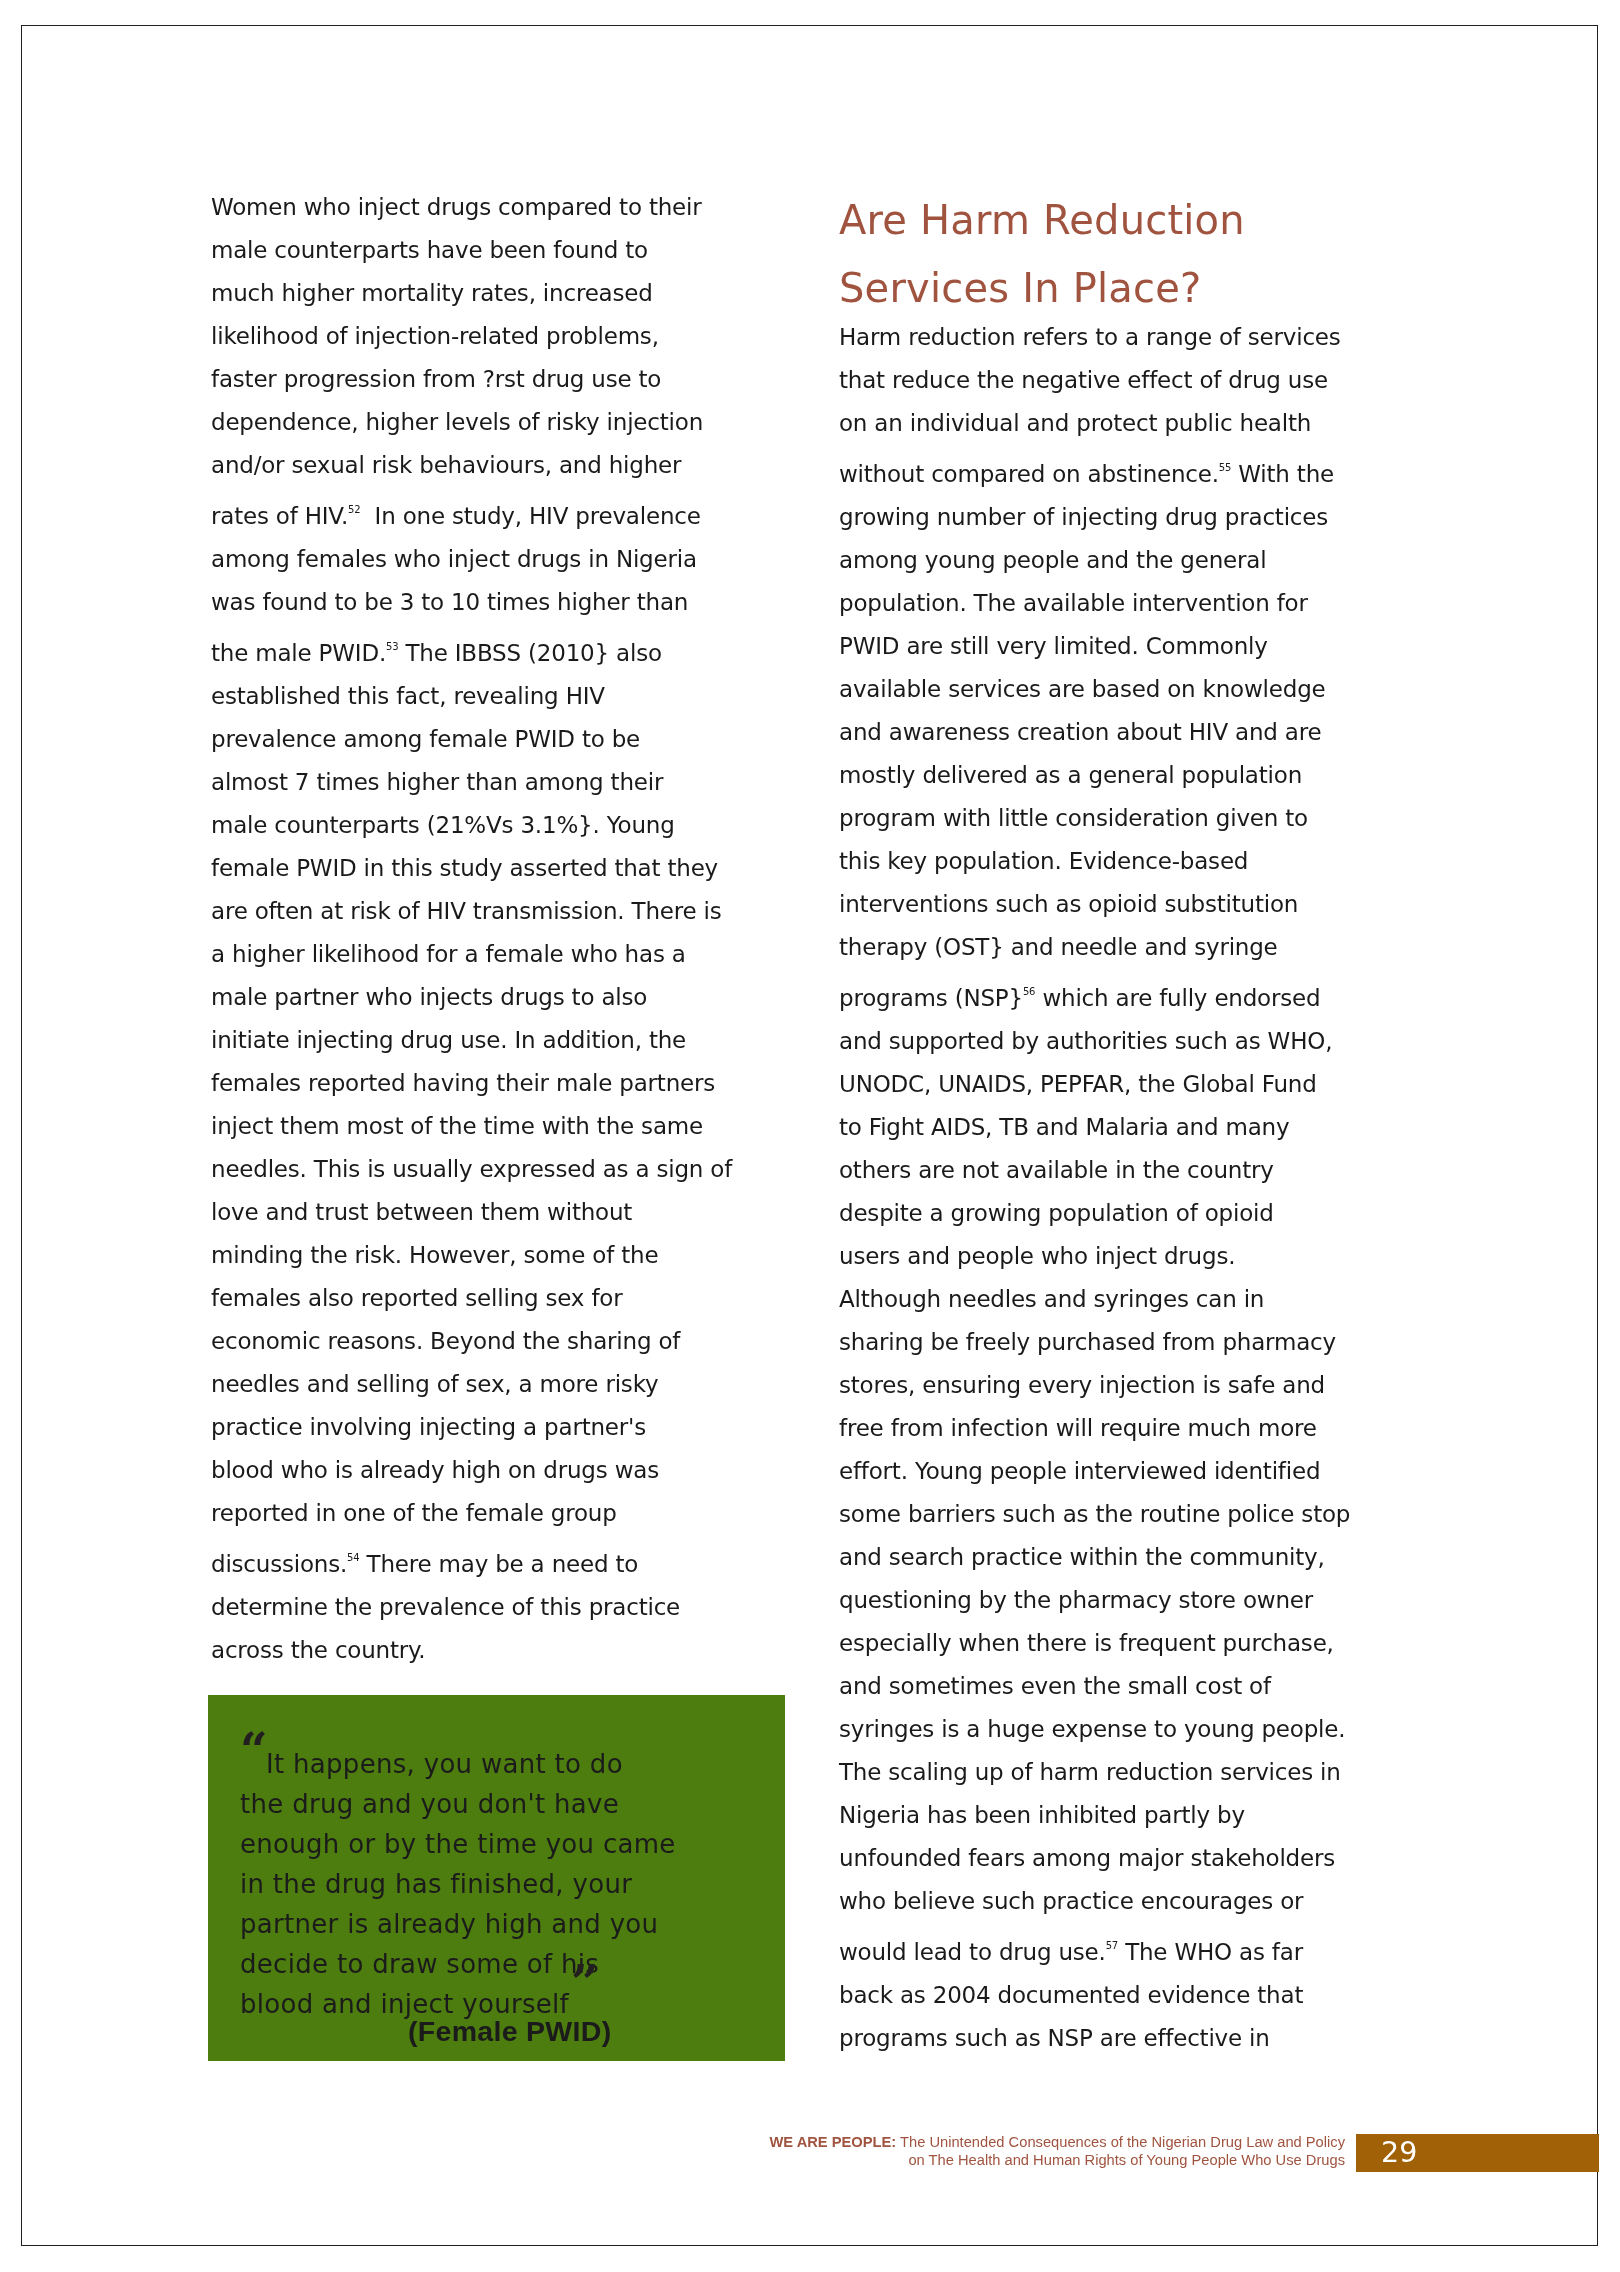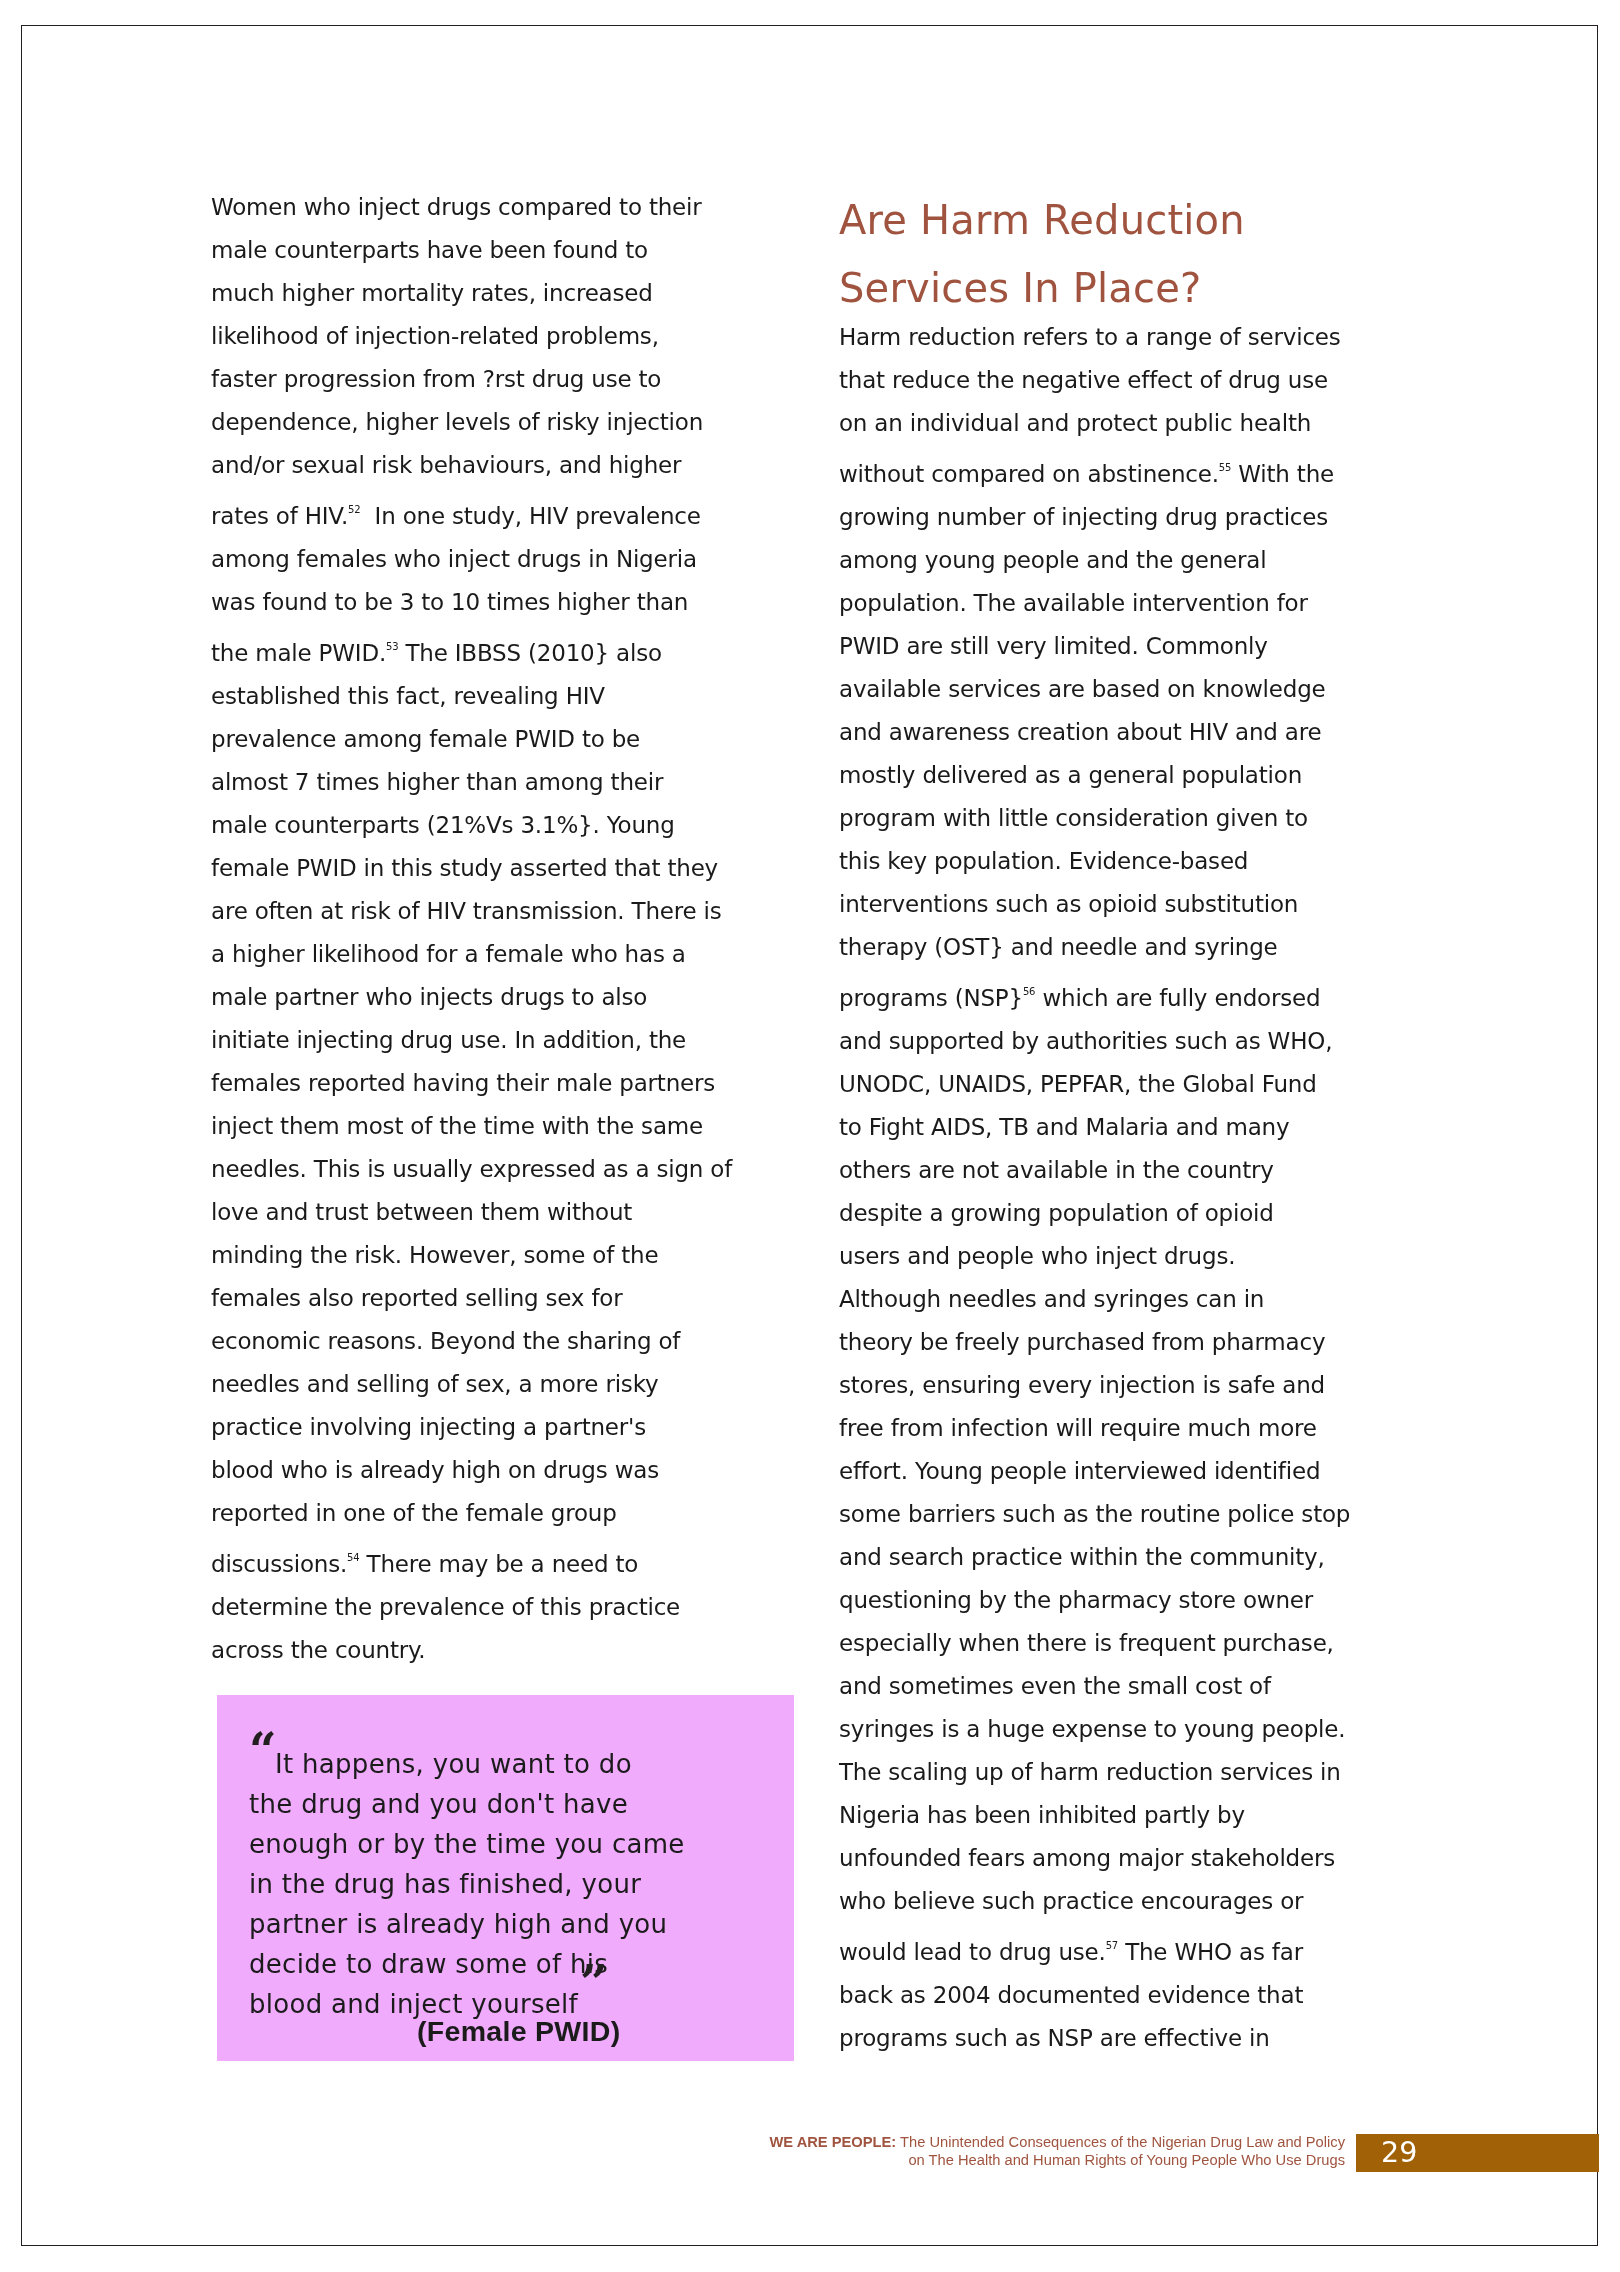--- a/index.html
+++ b/index.html
@@ -9,22 +9,22 @@
            border:1.9px solid #231f20; box-sizing:border-box; }
   .col { position:absolute; font-size:23px; line-height:43px; letter-spacing:-0.2px; }
   .col-left { left:211px; top:186px; width:590px; }
   .col-right { left:839px; top:316px; width:590px; }
   .line { display:block; white-space:nowrap; height:43px; }
   .line.tall { height:51px; line-height:59px; }
   sup { font-size:10px; line-height:0; vertical-align:super; position:relative; top:-1.9px; }
   .heading { position:absolute; left:839px; top:186px; width:590px; color:#a0543f;
              font-size:40px; line-height:68px; letter-spacing:0.2px; }
   .heading span { display:block; white-space:nowrap; }
-  .quote-box { position:absolute; left:217px; top:1695px; width:577px; height:366px;
-               background:#f0abfc; }
+  .quote-box { position:absolute; left:208px; top:1695px; width:577px; height:366px;
+               background:#4d7c0f; }
   .quote-text { position:absolute; left:32px; top:49px; width:533px;
                 font-family:"DejaVu Sans", sans-serif; font-size:26px; line-height:40px;
                 color:#1b1b1b; letter-spacing:0.3px; }
   .quote-text .qline { display:block; white-space:nowrap; }
   .qmark { font-family:"DejaVu Serif", serif; font-weight:bold; font-size:48px; line-height:0;
            color:#231f20; position:relative; }
   .qmark.open { top:-5.7px; margin-right:-1.9px; }
   .qmark.close { top:-13.3px; margin-left:1.9px; }
   .attribution { position:absolute; left:200px; top:320px; font-family:"Liberation Sans", sans-serif;
                  font-weight:bold; font-size:28.5px; color:#1b1b1b; letter-spacing:0.3px; }
@@ -101,21 +101,21 @@
     <span class="line"><span>interventions such as opioid substitution</span></span>
     <span class="line"><span>therapy (OST} and needle and syringe</span></span>
     <span class="line tall"><span>programs (NSP}</span><sup>56</sup><span style="white-space: pre;"> which are fully endorsed</span></span>
     <span class="line"><span>and supported by authorities such as WHO,</span></span>
     <span class="line"><span>UNODC, UNAIDS, PEPFAR, the Global Fund</span></span>
     <span class="line"><span>to Fight AIDS, TB and Malaria and many</span></span>
     <span class="line"><span>others are not available in the country</span></span>
     <span class="line"><span>despite a growing population of opioid</span></span>
     <span class="line"><span>users and people who inject drugs.</span></span>
     <span class="line"><span>Although needles and syringes can in</span></span>
-    <span class="line"><span>theory be freely purchased from pharmacy</span></span>
+    <span class="line"><span>sharing be freely purchased from pharmacy</span></span>
     <span class="line"><span>stores, ensuring every injection is safe and</span></span>
     <span class="line"><span>free from infection will require much more</span></span>
     <span class="line"><span>effort. Young people interviewed identified</span></span>
     <span class="line"><span>some barriers such as the routine police stop</span></span>
     <span class="line"><span>and search practice within the community,</span></span>
     <span class="line"><span>questioning by the pharmacy store owner</span></span>
     <span class="line"><span>especially when there is frequent purchase,</span></span>
     <span class="line"><span>and sometimes even the small cost of</span></span>
     <span class="line"><span>syringes is a huge expense to young people.</span></span>
     <span class="line"><span>The scaling up of harm reduction services in</span></span>

